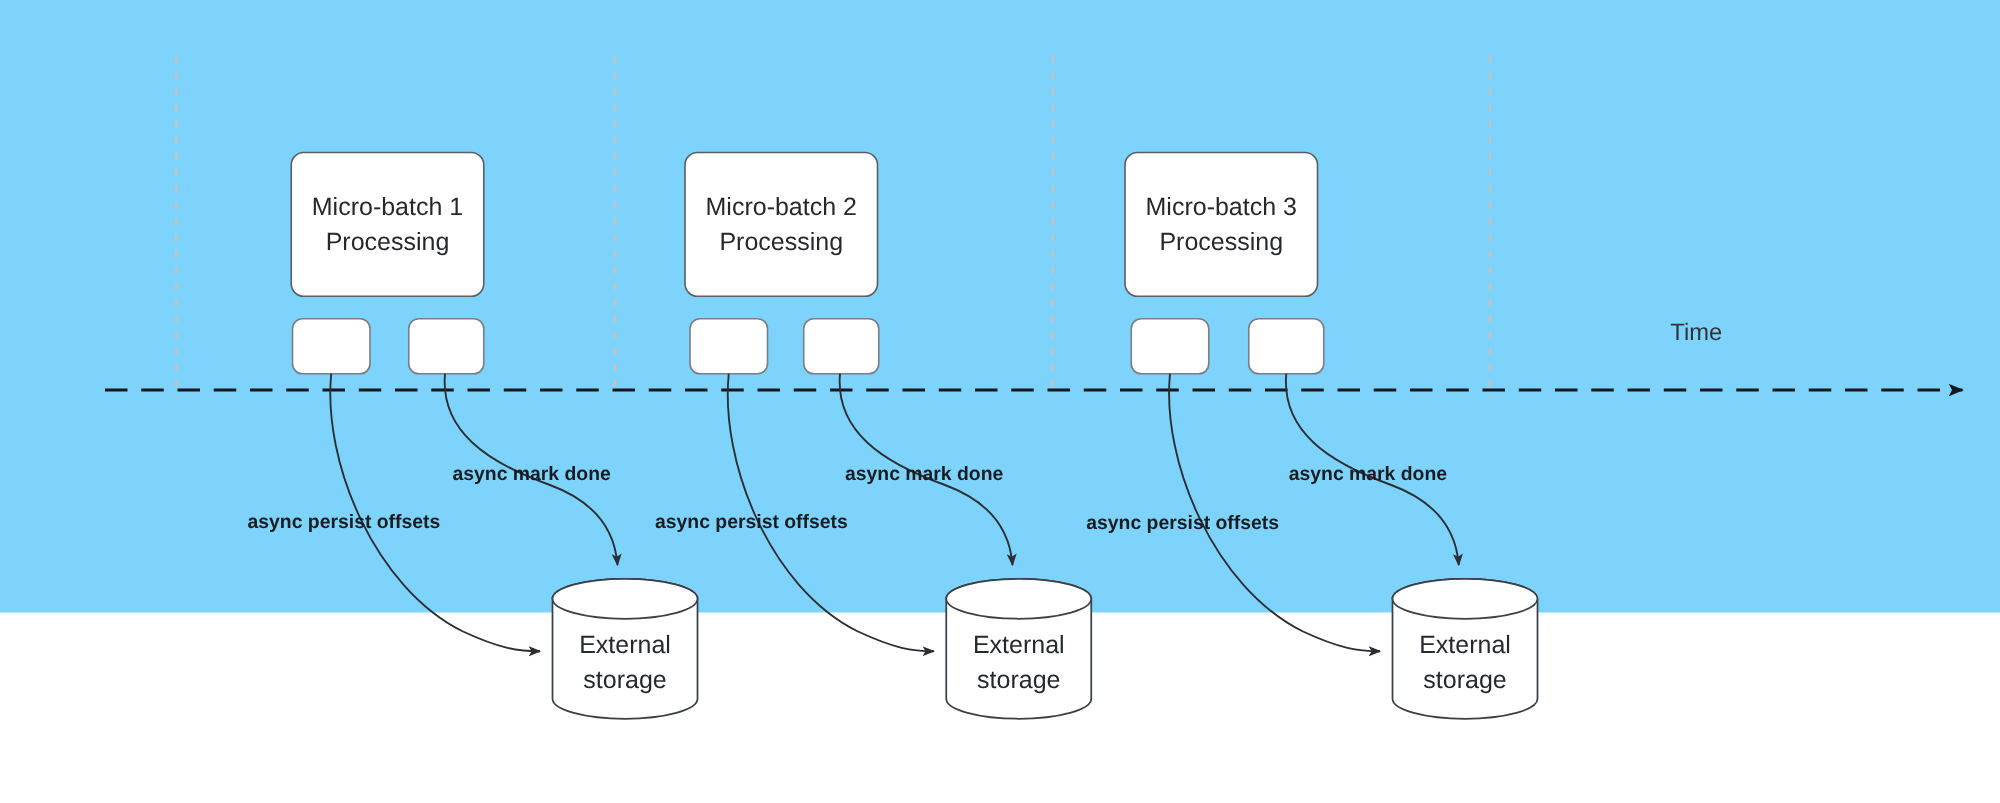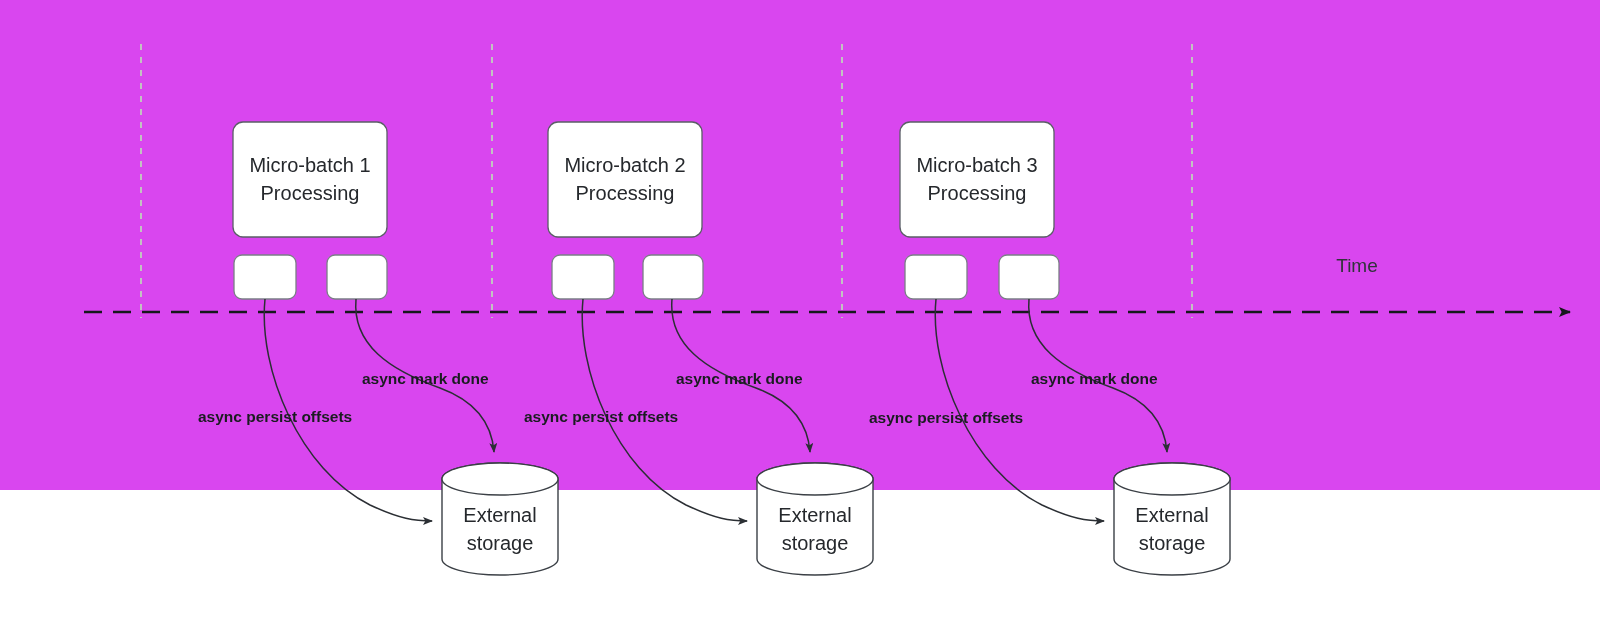--- a/index.html
+++ b/index.html
@@ -11,21 +11,21 @@
   body {
     width: 1600px;
     height: 642px;
     overflow: hidden;
     font-family: "Liberation Sans", sans-serif;
   }
   #diagram-root {
     position: relative;
     width: 1600px;
     height: 490px;
-    background: #d946ef;
+    background: #7dd3fc;
   }
   #diagram-svg {
     position: absolute;
     top: 0;
     left: 0;
     width: 1600px;
     height: 642px;
     display: block;
   }
   .node-text {

